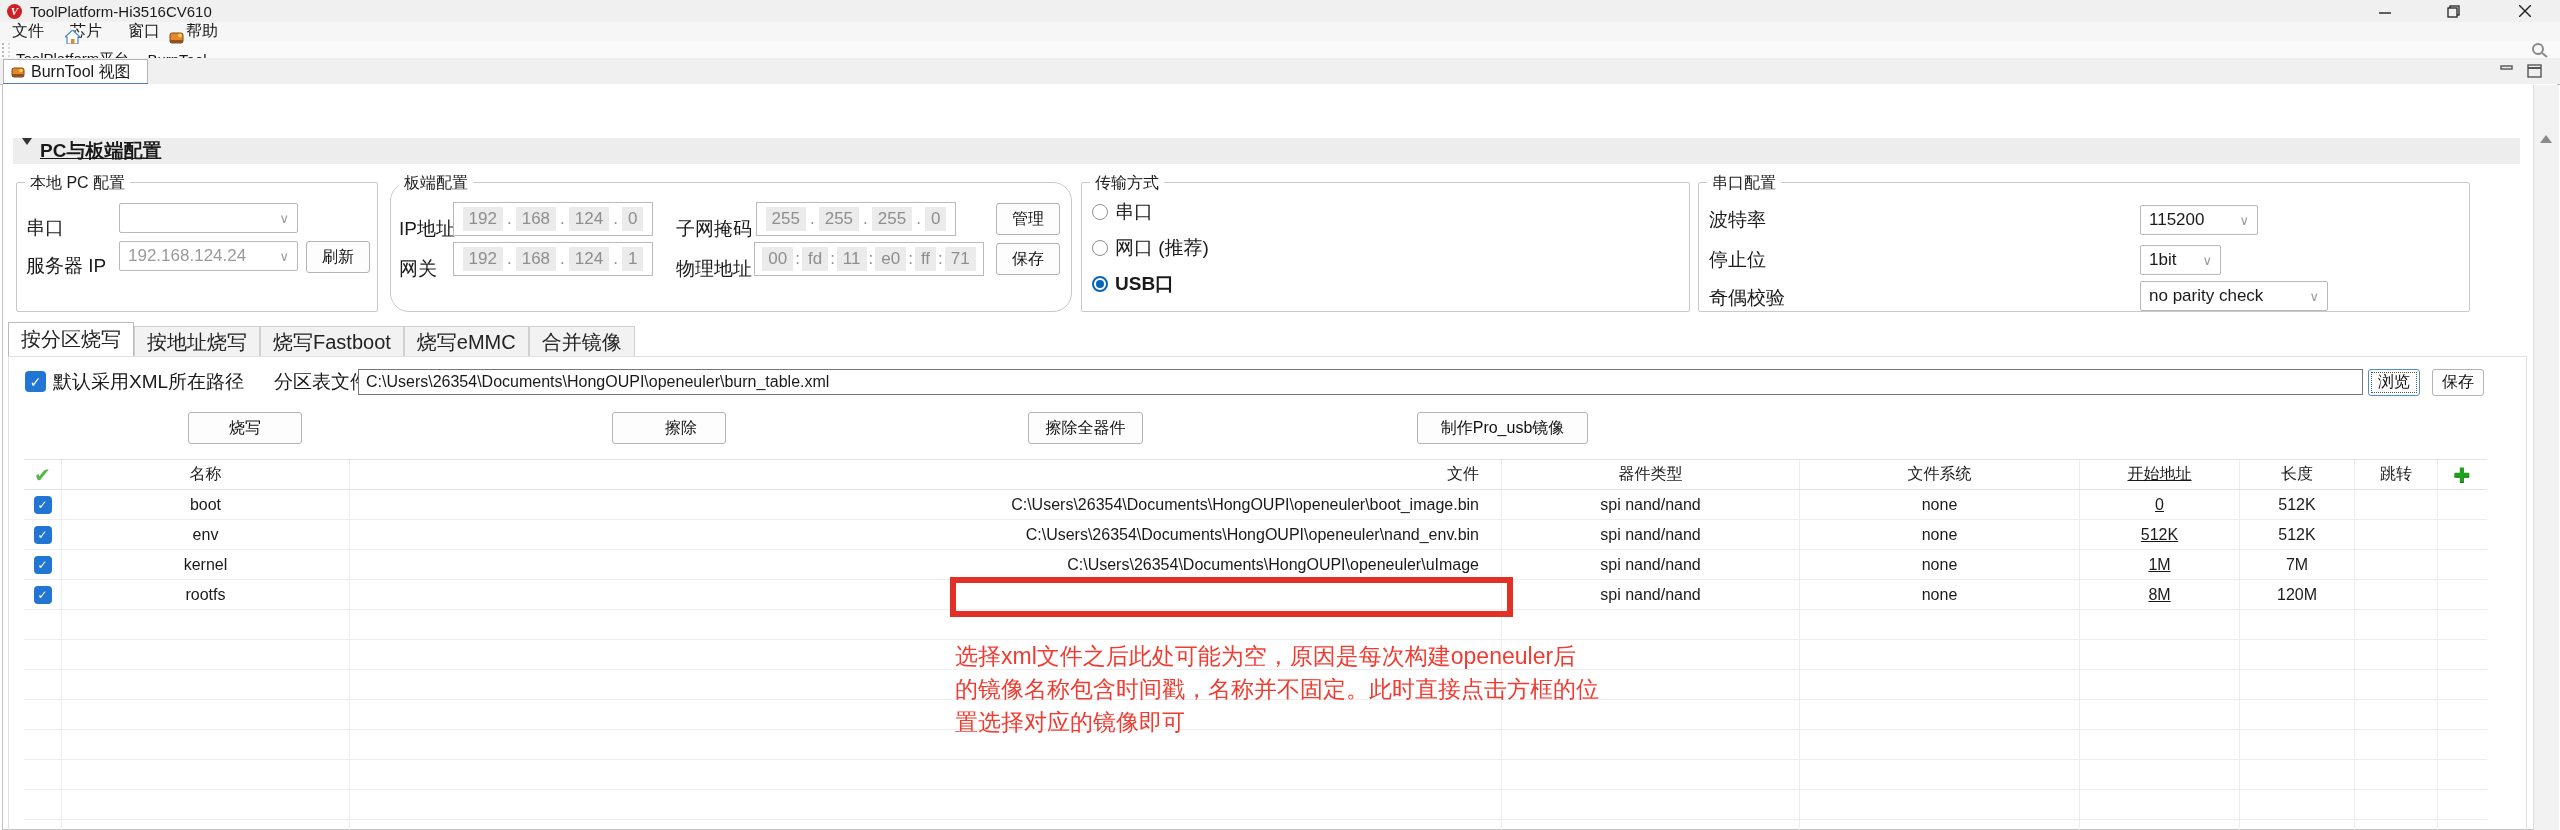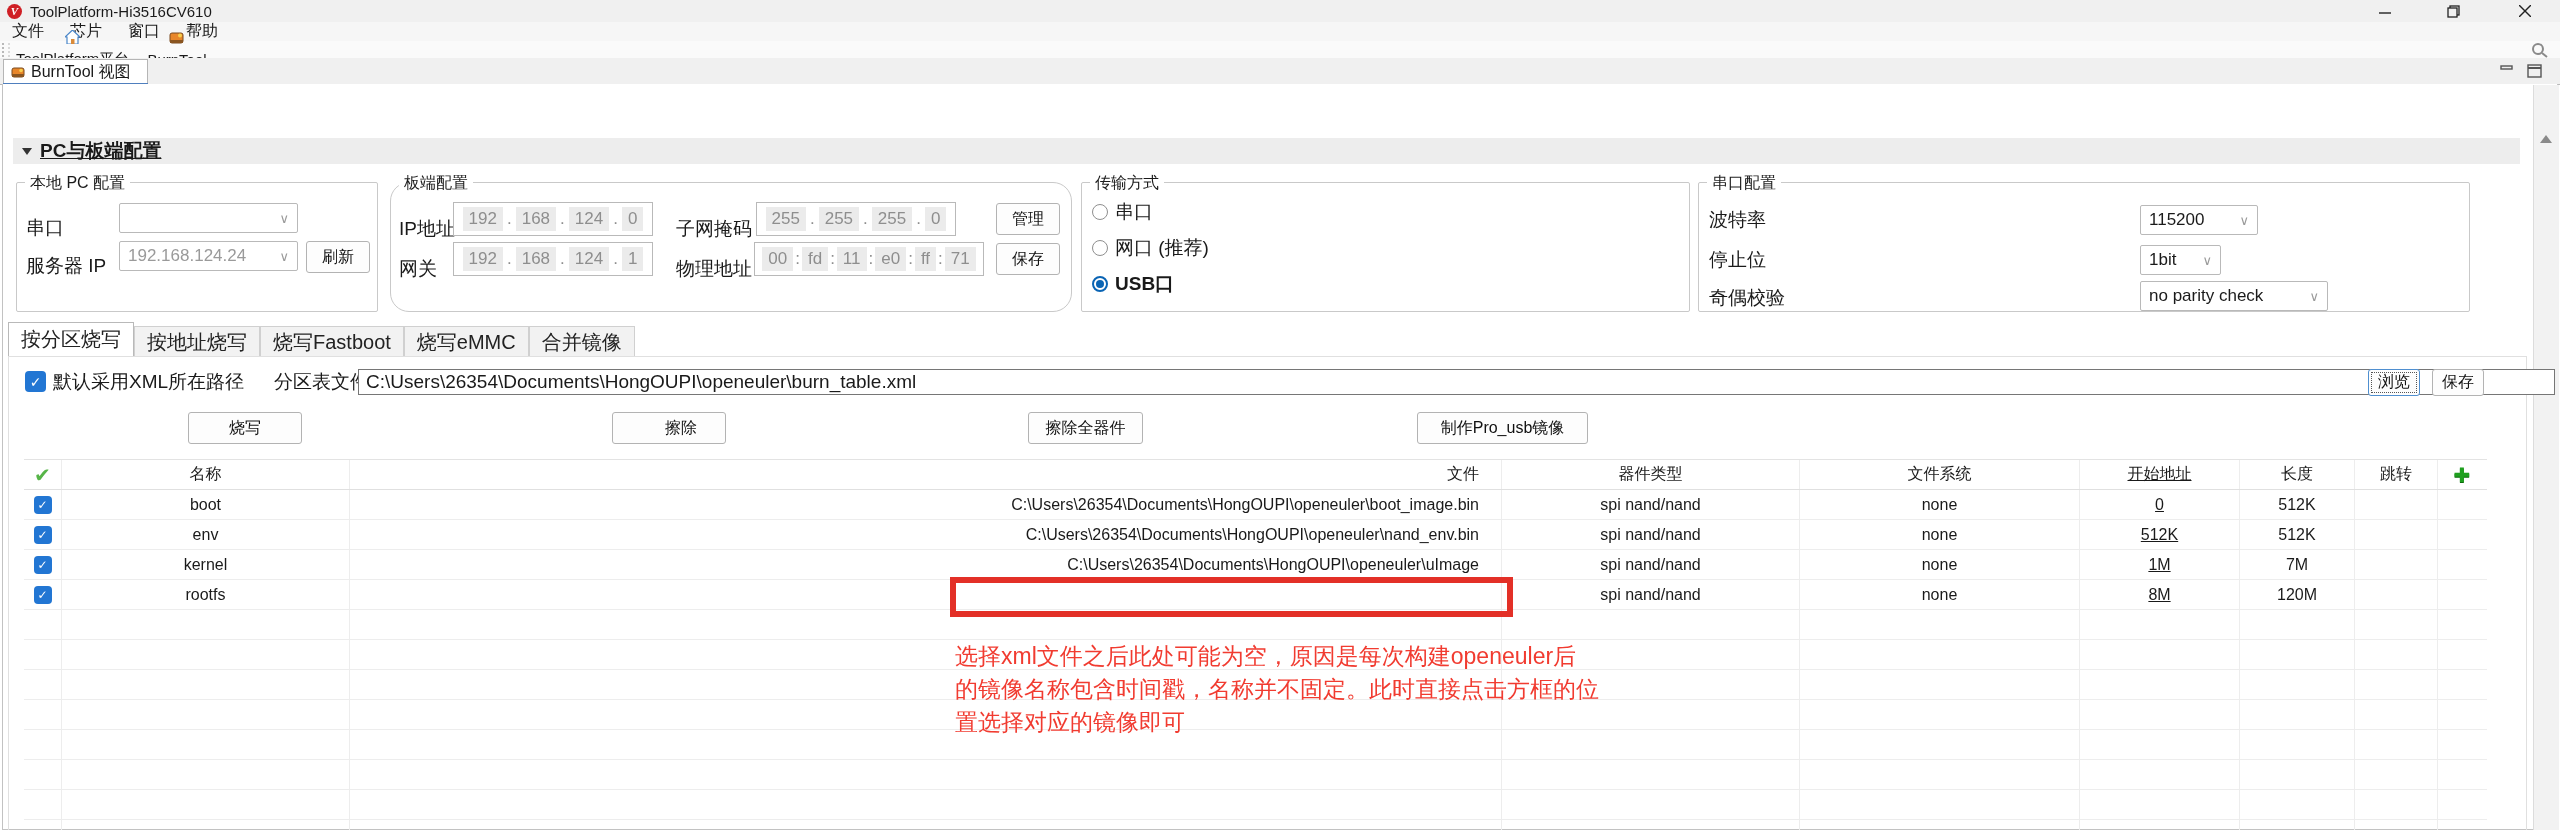--- a/index.html
+++ b/index.html
@@ -25,21 +25,21 @@
   #view-tab{position:absolute;left:3px;top:1px;height:25px;width:145px;background:#ffffff;
             border:1px solid #b5b5b5;border-bottom:none;display:flex;align-items:center;gap:6px;padding-left:7px;box-sizing:border-box;font-size:16px;}
   #view-tab:after{content:"";position:absolute;left:-1px;right:-1px;bottom:-2px;height:3px;background:#4f7fbe;}
   .pane-ico{position:absolute;top:64px;width:16px;height:14px;}
 
   
   #view-body{left:2px;top:84px;width:2556px;height:746px;background:#fff;border:1px solid #c2c2c2;border-top:none;box-sizing:border-box;}
   #vscroll{left:2533px;top:85px;width:25px;height:745px;background:#f2f2f2;border-left:1px solid #dcdcdc;}
   #vscroll-up{position:absolute;left:6px;top:50px;width:0;height:0;border-left:6px solid transparent;border-right:6px solid transparent;border-bottom:8px solid #8a8a8a;}
 
-  #section-hdr{left:13px;top:138px;width:2507px;height:26px;background:#ededed;display:flex;align-items:center;}
+  #section-hdr{left:13px;top:138px;width:2507px;height:26px;background:#ededed;display:flex;}
   #section-tri{width:0;height:0;border-left:5px solid transparent;border-right:5px solid transparent;border-top:7px solid #333;margin:0 8px 0 9px;}
   #section-title{font-weight:bold;font-size:19px;text-decoration:underline;}
 
   .group{position:absolute;top:182px;height:130px;border:1px solid #c9c9c9;border-radius:2px;background:#fff;box-sizing:border-box;}
   .legend{position:absolute;top:-10px;left:8px;background:#fff;padding:0 5px;font-size:16px;}
   .frow{position:absolute;display:flex;align-items:center;}
   .lbl{font-size:19px;}
   .combo{height:30px;border:1px solid #b9b9b9;border-radius:2px;background:#fff;display:flex;align-items:center;justify-content:space-between;
          padding:0 8px;box-sizing:border-box;color:#9a9a9a;font-size:17px;}
   .chev{color:#9a9a9a;font-size:13px;margin-left:6px;}
@@ -55,22 +55,22 @@
   
   #burn-tabs{left:8px;top:322px;height:35px;display:flex;align-items:flex-end;}
   .btab{height:31px;display:flex;align-items:center;padding:0 12px;font-size:20px;border:1px solid #d0d0d0;border-bottom:none;
         background:#f2f2f2;box-sizing:border-box;color:#222;}
   .btab.active{height:35px;background:#fff;border:1px solid #b9b9b9;border-bottom:1px solid #fff;}
   #tabpage-border{left:8px;top:356px;width:2519px;height:474px;border:1px solid #e0e0e0;border-bottom:none;box-sizing:border-box;}
 
   
   .checkbox{width:21px;height:21px;border-radius:4px;background:#2276d3;color:#fff;font-size:14px;display:flex;align-items:center;justify-content:center;}
   #xml-row{left:25px;top:368px;height:27px;display:flex;align-items:center;}
-  #xml-path{position:absolute;left:358px;top:369px;width:2197px;height:26px;border:1px solid #767676;background:#fff;
-            display:flex;align-items:center;padding-left:7px;box-sizing:border-box;font-size:19px;text-align:center;}
+  #xml-path{position:absolute;left:358px;top:369px;width:2005px;height:26px;border:1px solid #767676;background:#fff;
+            display:flex;align-items:center;padding-left:7px;box-sizing:border-box;font-size:16px;text-align:center;}
   #browse-btn{position:absolute;left:2368px;top:369px;width:52px;height:27px;border:1px solid #4f8fd0;outline:1px dotted #555;outline-offset:-4px;}
   #save2-btn{position:absolute;left:2432px;top:369px;width:52px;height:27px;}
 
   
   .action{position:absolute;top:412px;height:32px;}
 
   
   #tbl{left:24px;top:459px;width:2463px;border-top:1px solid #e3e3e3;}
   .trow{display:flex;height:29px;border-bottom:1px solid #ededed;align-items:stretch;}
   .trow.hdr{border-bottom:1px solid #e0e0e0;}

